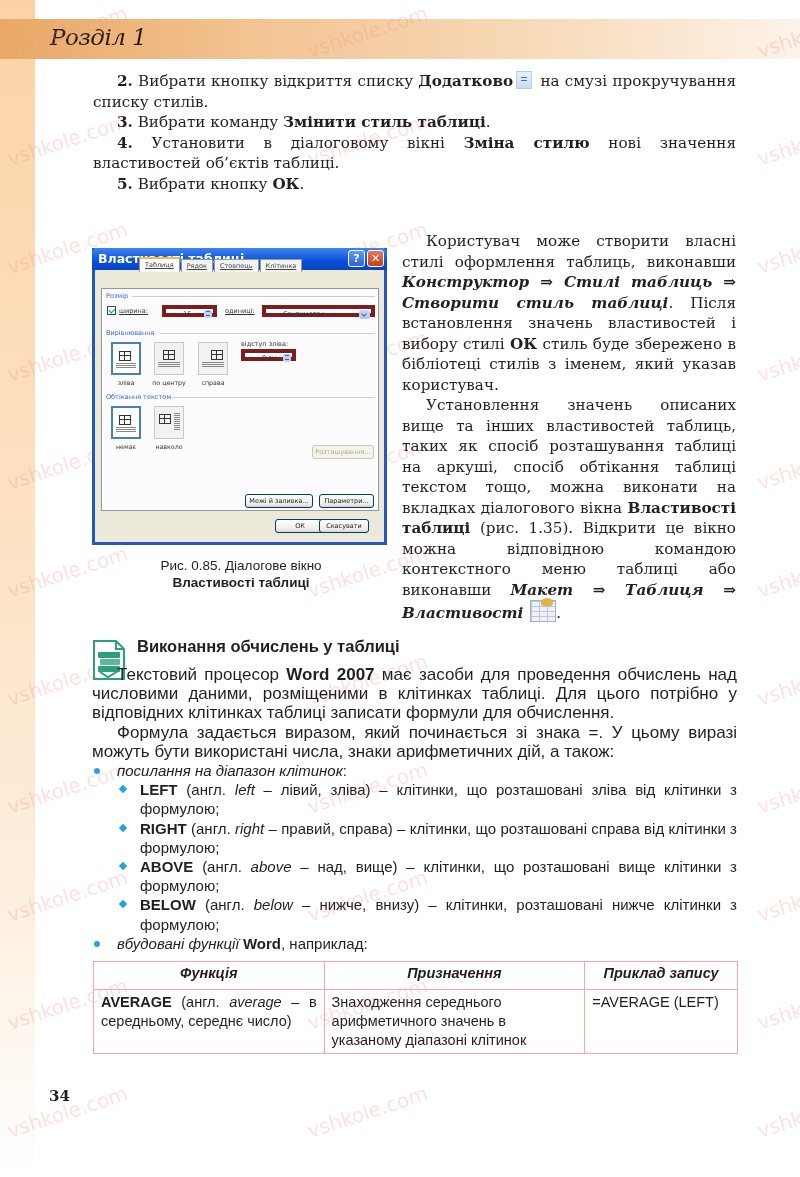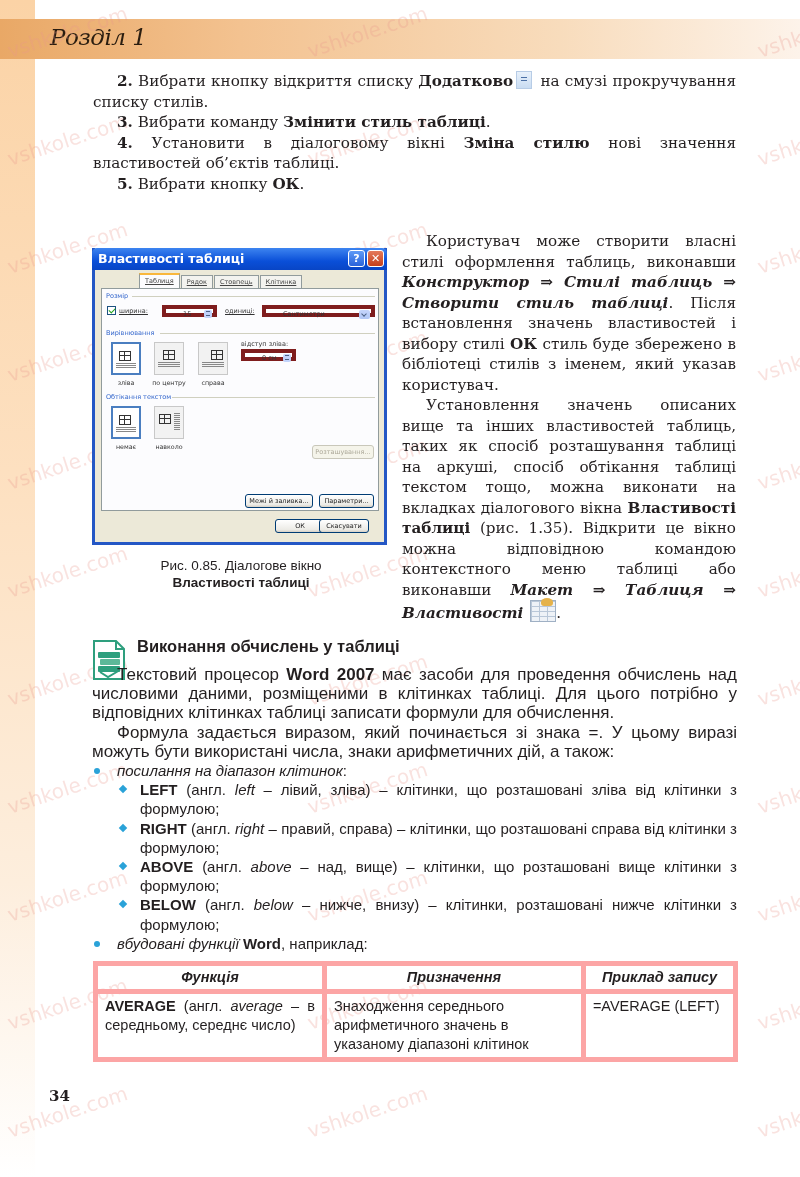--- a/index.html
+++ b/index.html
@@ -77,21 +77,21 @@
     position: absolute; left: 6px; top: 3px; font-size: 12.5px; font-weight: bold;
     color: #ffffff; font-family: "DejaVu Sans", sans-serif;
   }
   .dlg-help, .dlg-close {
     position: absolute; top: 2px; width: 17px; height: 17px; border: 1px solid #fff;
     border-radius: 3px; color: #fff; font-weight: bold; font-size: 11px; text-align: center; line-height: 15px;
   }
   .dlg-help { right: 22px; background: linear-gradient(#5f9af7, #2a63da); }
   .dlg-close { right: 3px; background: linear-gradient(#e57a5b, #c4401c); }
 
-  .dlg-tabs { position: absolute; left: 6px; top: 27px; height: 18px; display: flex; padding-left: 38px; }
+  .dlg-tabs { position: absolute; left: 6px; top: 11px; height: 18px; display: flex; padding-left: 38px; }
   .dlg-tab {
     height: 13px; padding: 0 5px; border: 1px solid #919b9c; border-bottom: none;
     background: #f3f3ef; margin-right: 1px; line-height: 12px; color: #444; text-decoration: underline;
   }
   .dlg-tab.active { background: #fcfcfe; height: 15px; margin-top: -2px; border-top: 2px solid #f9b73c; }
 
   .dlg-panel {
     position: absolute; left: 6px; top: 40px; width: 278px; height: 223px;
     background: #fcfcfe; border: 1px solid #919b9c;
   }
@@ -180,21 +180,21 @@
   .sub { position: relative; padding-left: 48px; text-align: justify; }
   .sub .dia {
     position: absolute; left: 28px; top: 6px; width: 6px; height: 6px; background: #2aa2d8; transform: rotate(45deg);
   }
 
   
   .func-table {
     position: absolute; left: 93px; top: 961px; width: 645px; border-collapse: collapse;
     font-family: "Liberation Sans", sans-serif; font-size: 14.5px; color: #231f20;
   }
-  .func-table td, .func-table th { border: 5px solid #fca5a5; vertical-align: top; }
+  .func-table td, .func-table th { border: 1px solid #fca5a5; vertical-align: top; }
   .func-table th {
     font-weight: bold; font-style: italic; text-align: center; height: 28px; padding-top: 3px;
   }
   .func-table td { padding: 3px 7px 4px 7px; line-height: 18.8px; }
   .func-table td.just { text-align: justify; }
 
   .page-num {
     position: absolute; left: 49px; top: 1087px; font-family: "DejaVu Serif", serif;
     font-weight: bold; font-size: 15px; color: #231f20;
   }

